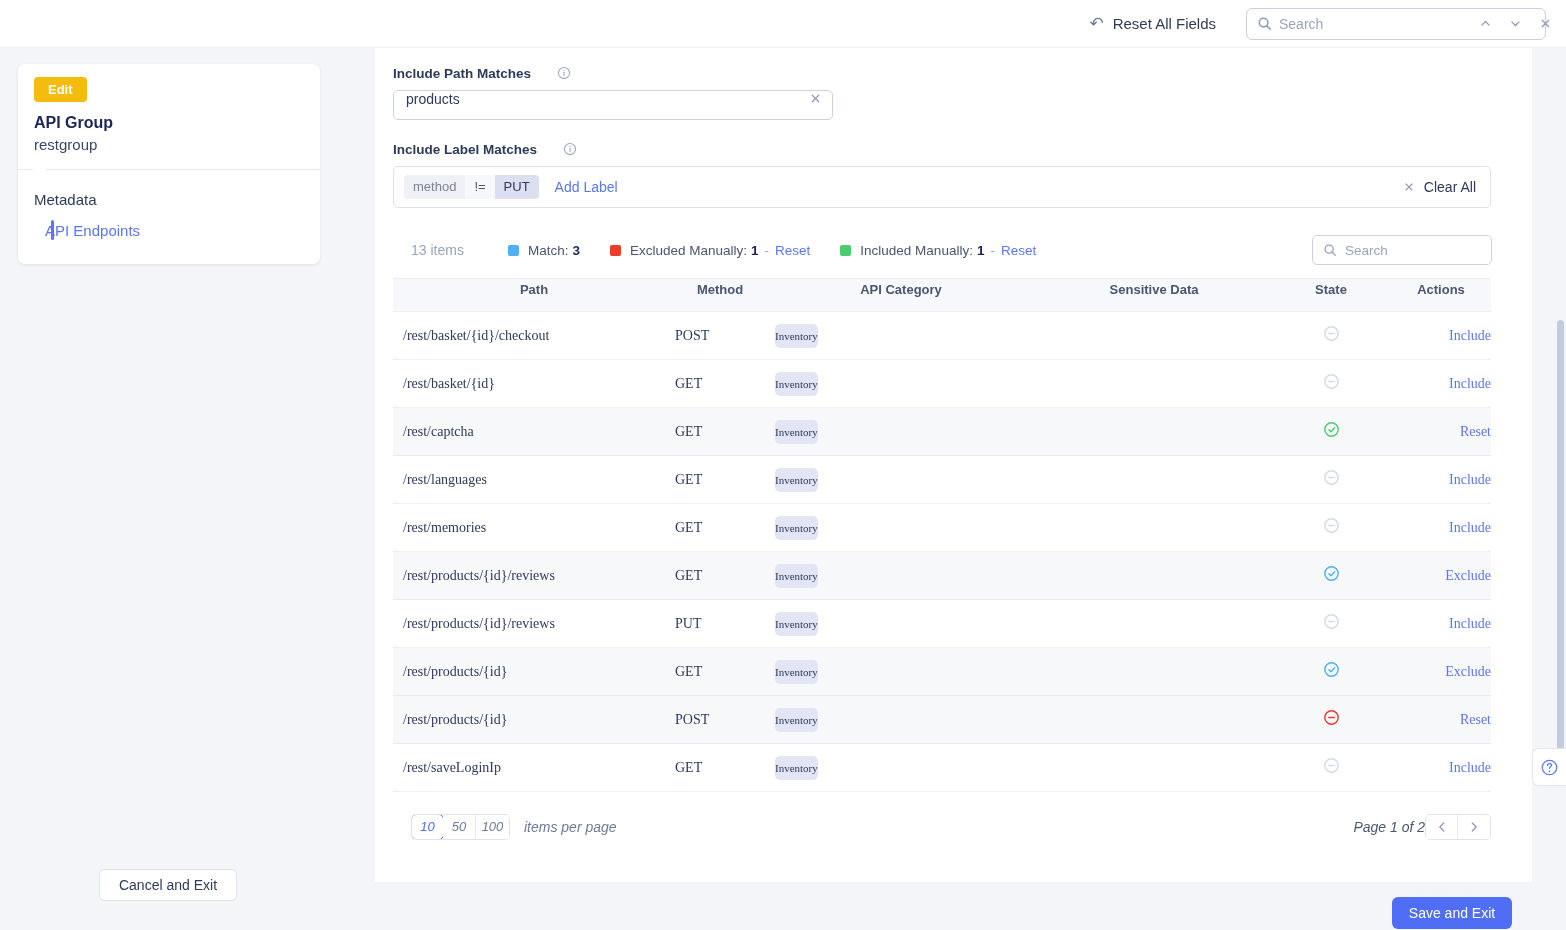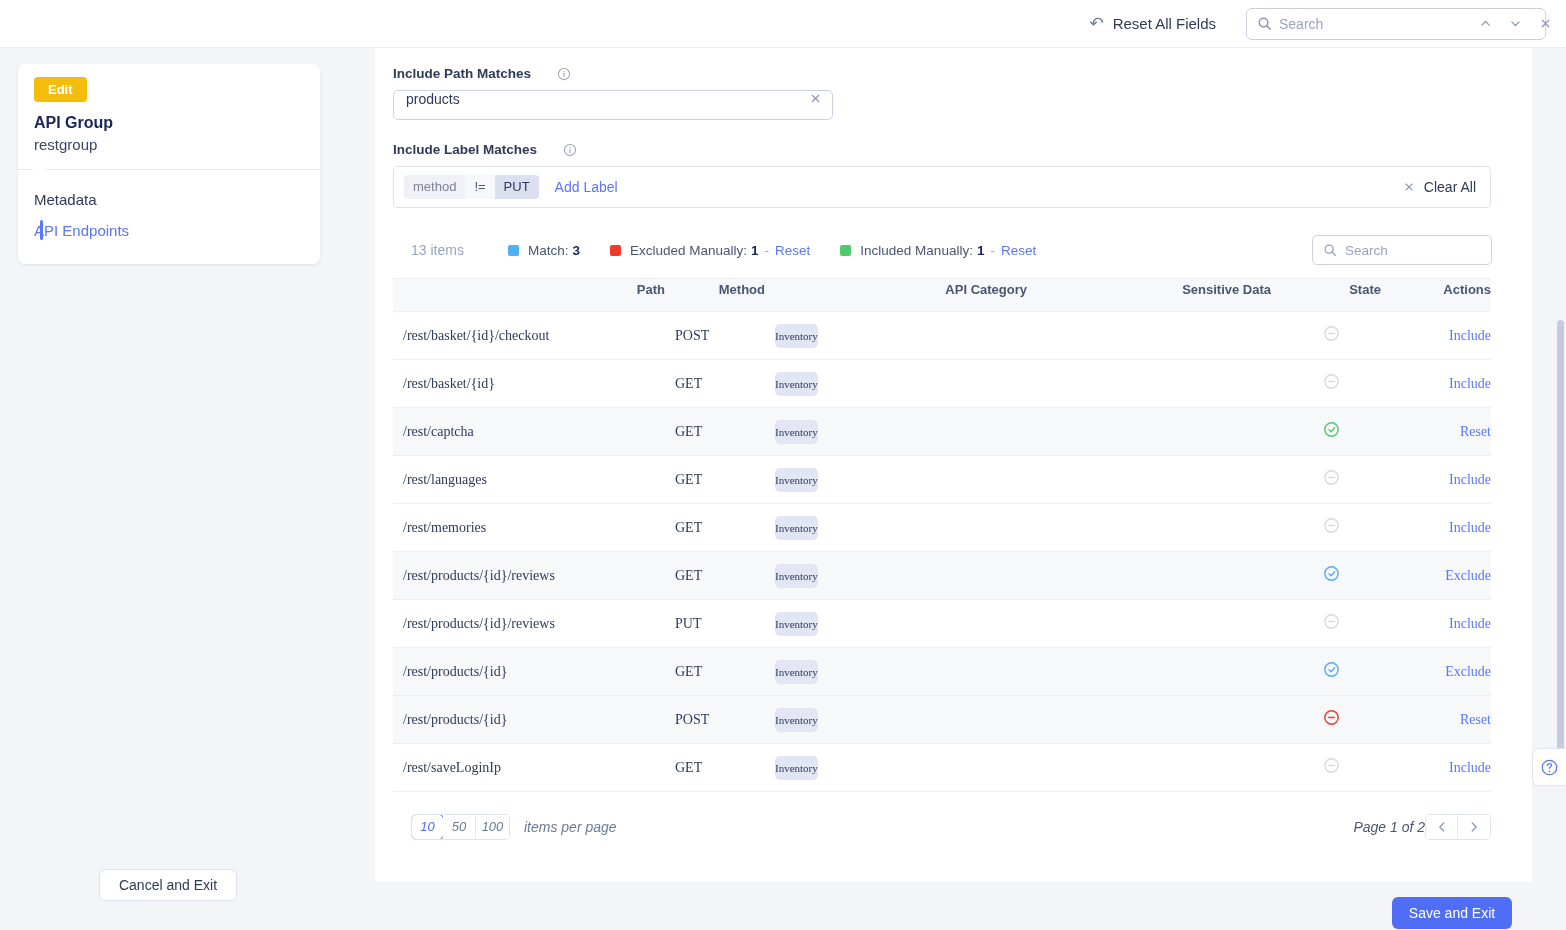--- a/index.html
+++ b/index.html
@@ -60,42 +60,42 @@
     content: ""; position: absolute; left: 14px; top: 0;
     width: 12px; height: 7px; background: #ffffff;
     clip-path: polygon(0 0, 100% 0, 50% 100%);
     border-left: 1px solid #e6e9f2; border-right: 1px solid #e6e9f2;
   }
   .sc-nav { padding: 14px 0 18px 0; }
   .sc-item {
     font-size: 15px; color: #2e3a59; padding: 7px 0 7px 16px; cursor: pointer;
     position: relative;
   }
-  .sc-item.active { color: #5b76f7; }
+  .sc-item.active { color: #5b76f7; margin-left: 11px; }
   .sc-item.active::before {
     content: ""; position: absolute; left: 22px; top: 5px;
     width: 3px; height: 20px; background: #5b76f7; border-radius: 2px;
   }
 
   .cancel-btn {
     position: absolute; left: 99px; top: 869px; width: 138px; height: 32px;
     background: #ffffff; border: 1px solid #dfe3ee; border-radius: 6px;
     font-size: 14px; color: #2e3a59; cursor: pointer;
     font-family: "Liberation Sans", sans-serif;
   }
 
   
   .panel {
     position: absolute; left: 375px; top: 48px; width: 1157px; height: 834px;
     background: #ffffff;
   }
   .panel-inner { padding: 18px 40px 0 18px; }
 
   .field-label {
-    display: flex; align-items: flex-end; gap: 26px;
+    display: flex; align-items: flex-start; gap: 26px;
     font-size: 13.5px; font-weight: bold; color: #2e3a59;
     margin-bottom: 9px;
   }
   .info-ic { color: #9aa4bf; }
 
   .path-input {
     width: 440px; height: 30px; border: 1px solid #ccd2e2; border-radius: 5px;
     display: flex; align-items: center; padding: 0 8px 13px 12px; background: #fff;
   }
   .path-input input {
@@ -140,21 +140,21 @@
   .tbl-search input {
     flex: 1; border: 0; outline: 0; font-size: 13.5px; color: #2e3a59;
     font-family: "Liberation Sans", sans-serif; background: transparent;
   }
   .tbl-search input::placeholder { color: #9aa4bf; }
 
   
   table.grid { width: 1098px; border-collapse: collapse; margin-top: 12px; table-layout: fixed; }
   table.grid th {
     background: #f7f8fb; font-size: 13px; font-weight: bold; color: #4a5570;
-    text-align: right; height: 33px; padding: 0 0 12px 10px;
+    text-align: center; height: 33px; padding: 0 0 12px 10px;
     border-top: 1px solid #eceef4; border-bottom: 1px solid #eceef4;
   }
   table.grid td {
     height: 48px; font-size: 14px; color: #2e3a59; padding: 0 0 0 10px;
     border-bottom: 1px solid #eef0f6;
     font-family: Liberation Serif, serif;
   }
   tr.striped td { background: #f7f8fa; border-bottom-color: #e9ecf3; }
   .col-path   { width: 272px; }
   .col-method { width: 100px; }

